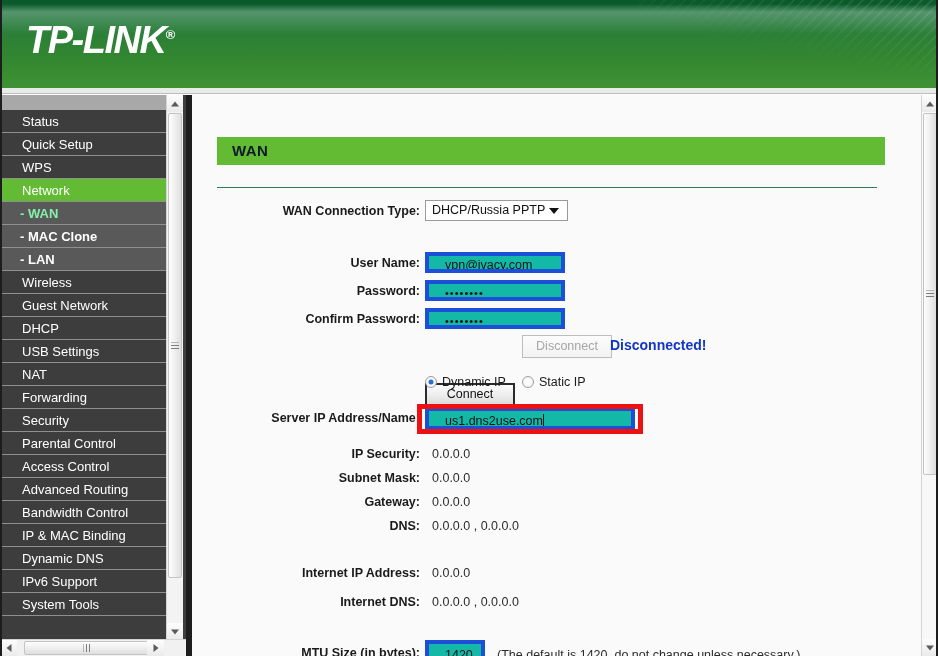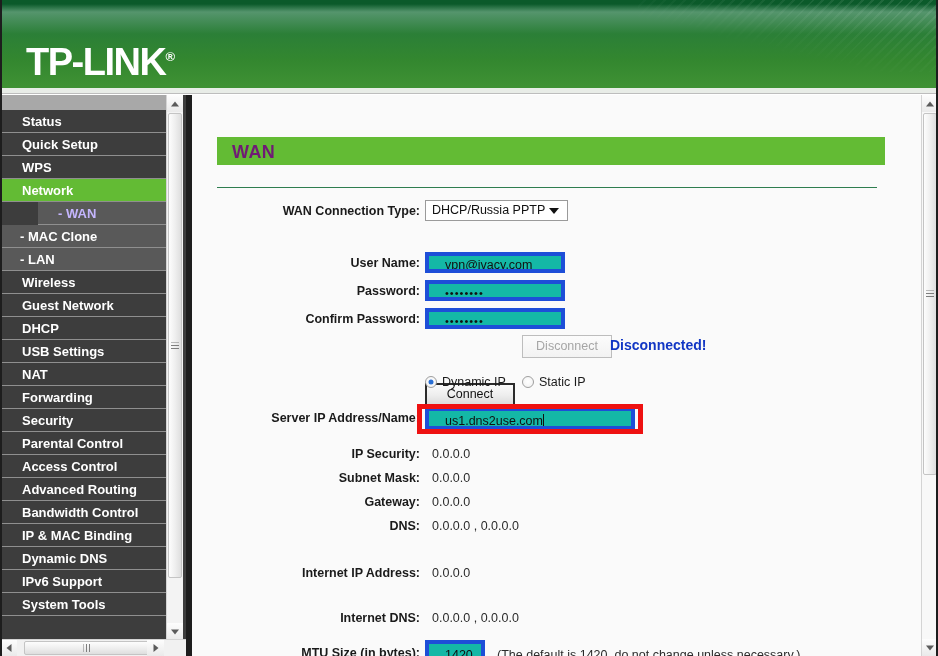--- a/index.html
+++ b/index.html
@@ -43,27 +43,28 @@
         rgba(255,255,255,0.00) 0px,
         rgba(255,255,255,0.00) 5px,
         rgba(255,255,255,0.10) 5px,
         rgba(255,255,255,0.10) 7px);
     -webkit-mask-image: linear-gradient(to bottom left, rgba(0,0,0,1), rgba(0,0,0,0) 65%);
     mask-image: linear-gradient(to bottom left, rgba(0,0,0,1), rgba(0,0,0,0) 65%);
     pointer-events: none;
   }
   .logo {
     position: absolute;
-    left: 26px; top: 30px;
+    left: 26px; top: 14px;
     color: #ffffff;
     font-size: 38px;
     font-weight: bold;
     letter-spacing: -1.5px;
-    line-height: 53px;
-    white-space: nowrap;
+    line-height: 42px;
+    white-space: nowrap;
+    font-style: italic;
   }
   .logo .reg {
     font-size: 13px;
     vertical-align: super;
     letter-spacing: 0;
   }
   .header-base {
     position: absolute;
     left: 0; top: 88px;
     width: 938px; height: 6px;
@@ -91,39 +92,38 @@
     left: 0; top: 15px;
     width: 166px;
   }
   .nav-item {
     position: relative;
     height: 23px;
     line-height: 23px;
     background: #3d3d3d;
     color: #ffffff;
     font-size: 13px;
-    font-weight: bold;
+    font-weight: normal;
     padding-left: 22px;
     box-sizing: border-box;
     border-bottom: 1px solid #8f8f8f;
     white-space: nowrap;
     overflow: hidden;
   }
   .nav-item.sub {
     background: #595959;
     font-weight: bold;
     padding-left: 20px;
   }
   .nav-item.active {
     background: #63bb34;
     color: #ffffff;
   }
   .nav-item.sub-active {
-    color: #c4b5fd;
-    margin-left: 38px;
+    color: #86efac;
   }
 
   
   .sb-vscroll {
     position: absolute;
     right: 3px; top: 0;
     width: 17px; height: 545px;
     background: #f3f3f3;
     border-left: 1px solid #d4d4d4;
     box-sizing: border-box;
@@ -233,22 +233,22 @@
   }
   .wan-bar {
     position: absolute;
     left: 25px; top: 42px;
     width: 668px; height: 28px;
     background: #63bb34;
   }
   .wan-bar-title {
     position: absolute;
     left: 15px; top: 5px;
-    color: #701a75;
-    font-size: 18px;
+    color: #0f172a;
+    font-size: 15px;
     font-weight: bold;
     letter-spacing: 0.4px;
   }
   .divider {
     position: absolute;
     left: 25px; top: 92px;
     width: 660px; height: 1px;
     background: #2e7d4f;
   }
 
@@ -571,21 +571,21 @@
           <div class="lbl">DNS:</div>
           <div class="val">0.0.0.0 , 0.0.0.0</div>
         </div>
       </div>
 
     <div id="internet">
         <div class="row" style="top: 467px;">
           <div class="lbl">Internet IP Address:</div>
           <div class="val">0.0.0.0</div>
         </div>
-        <div class="row" style="top: 512px; padding-left: 32px;">
+        <div class="row" style="top: 496px; padding-left: 32px;">
           <div class="lbl">Internet DNS:</div>
           <div class="val">0.0.0.0 , 0.0.0.0</div>
         </div>
       </div>
 
     <div class="row" style="top:545px;height:26px;">
       <div class="lbl" style="line-height:26px;">MTU Size (in bytes):</div>
       <div class="txt-input" style="left:233px;width:60px;height:24px;line-height:22px;text-align:left;">
         <span>1420</span>
       </div>

